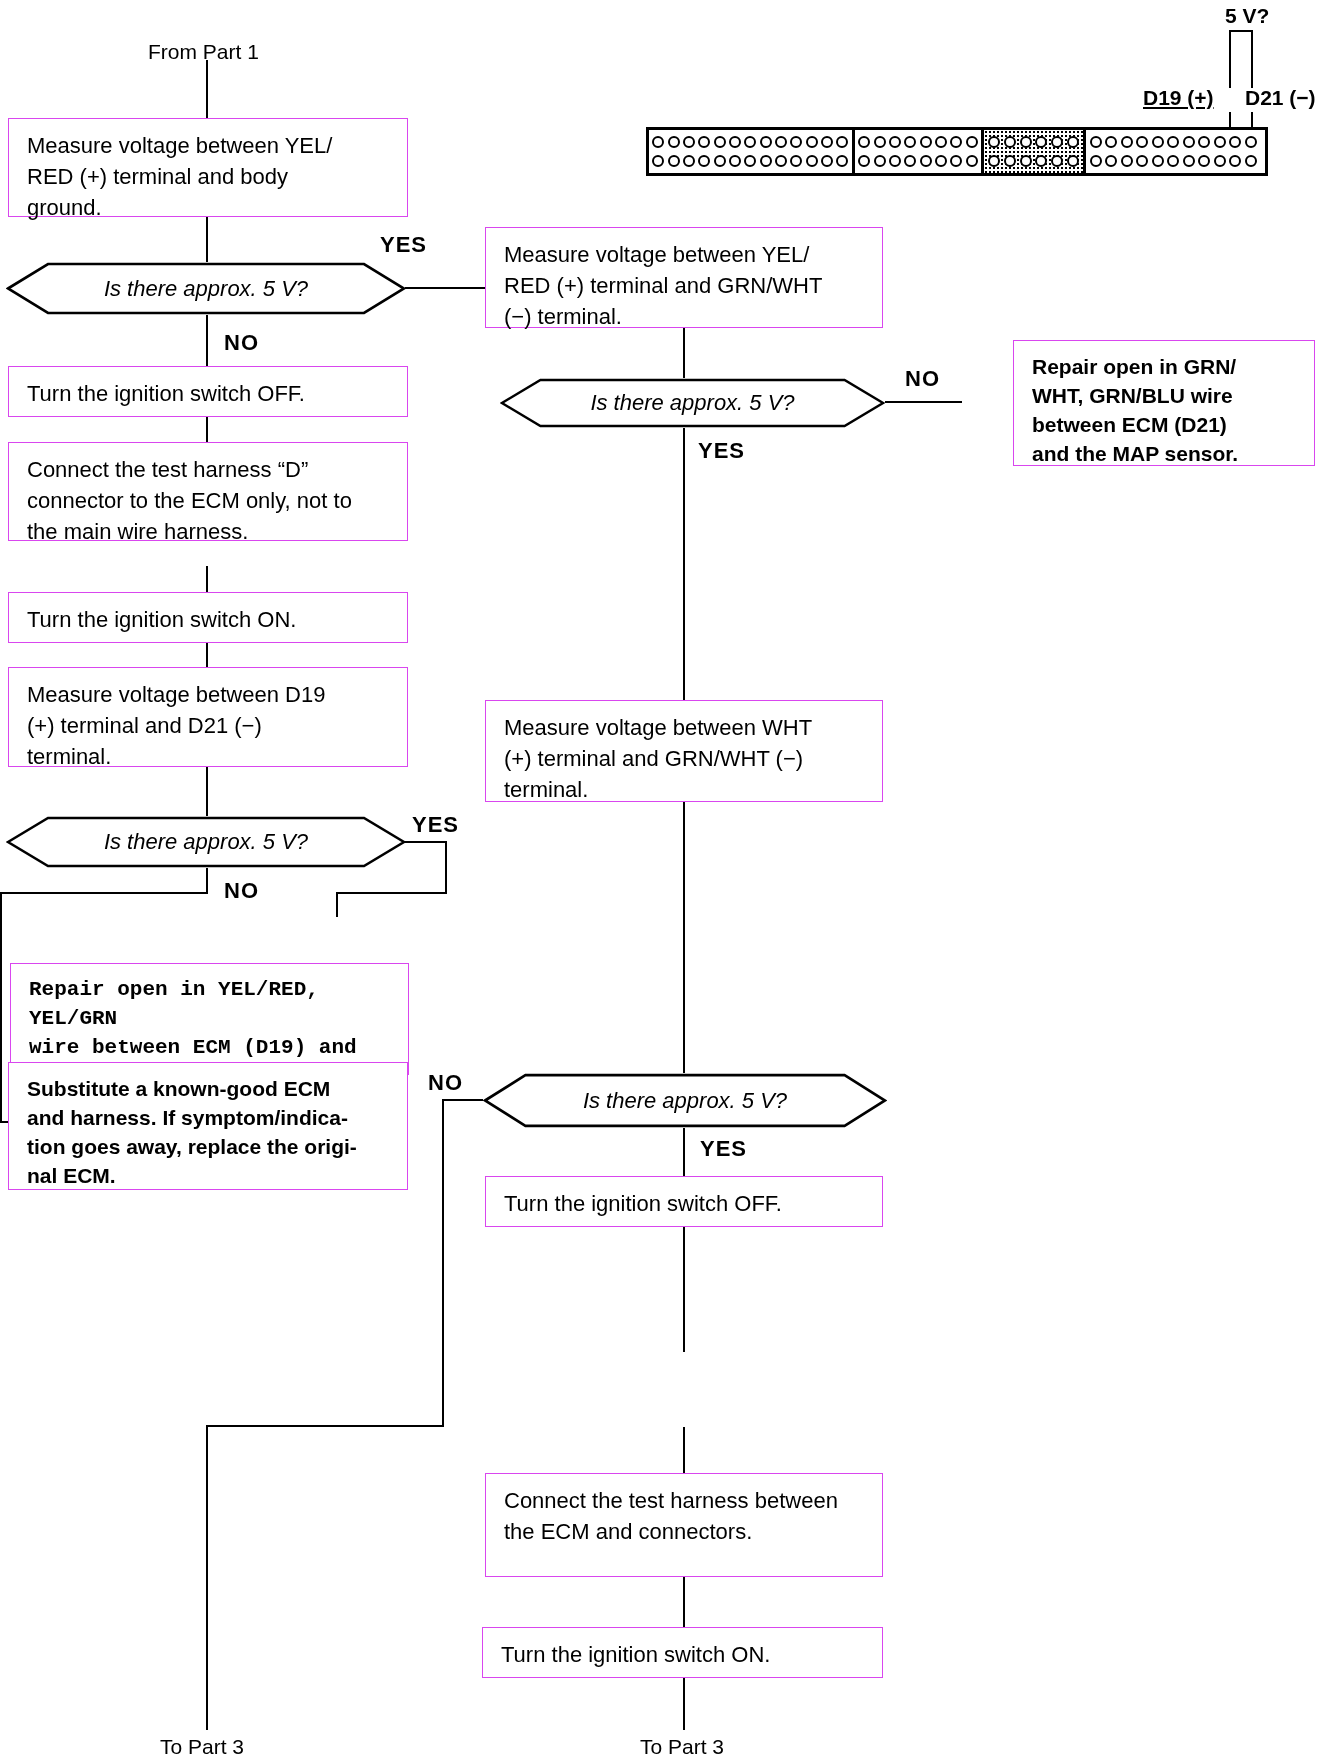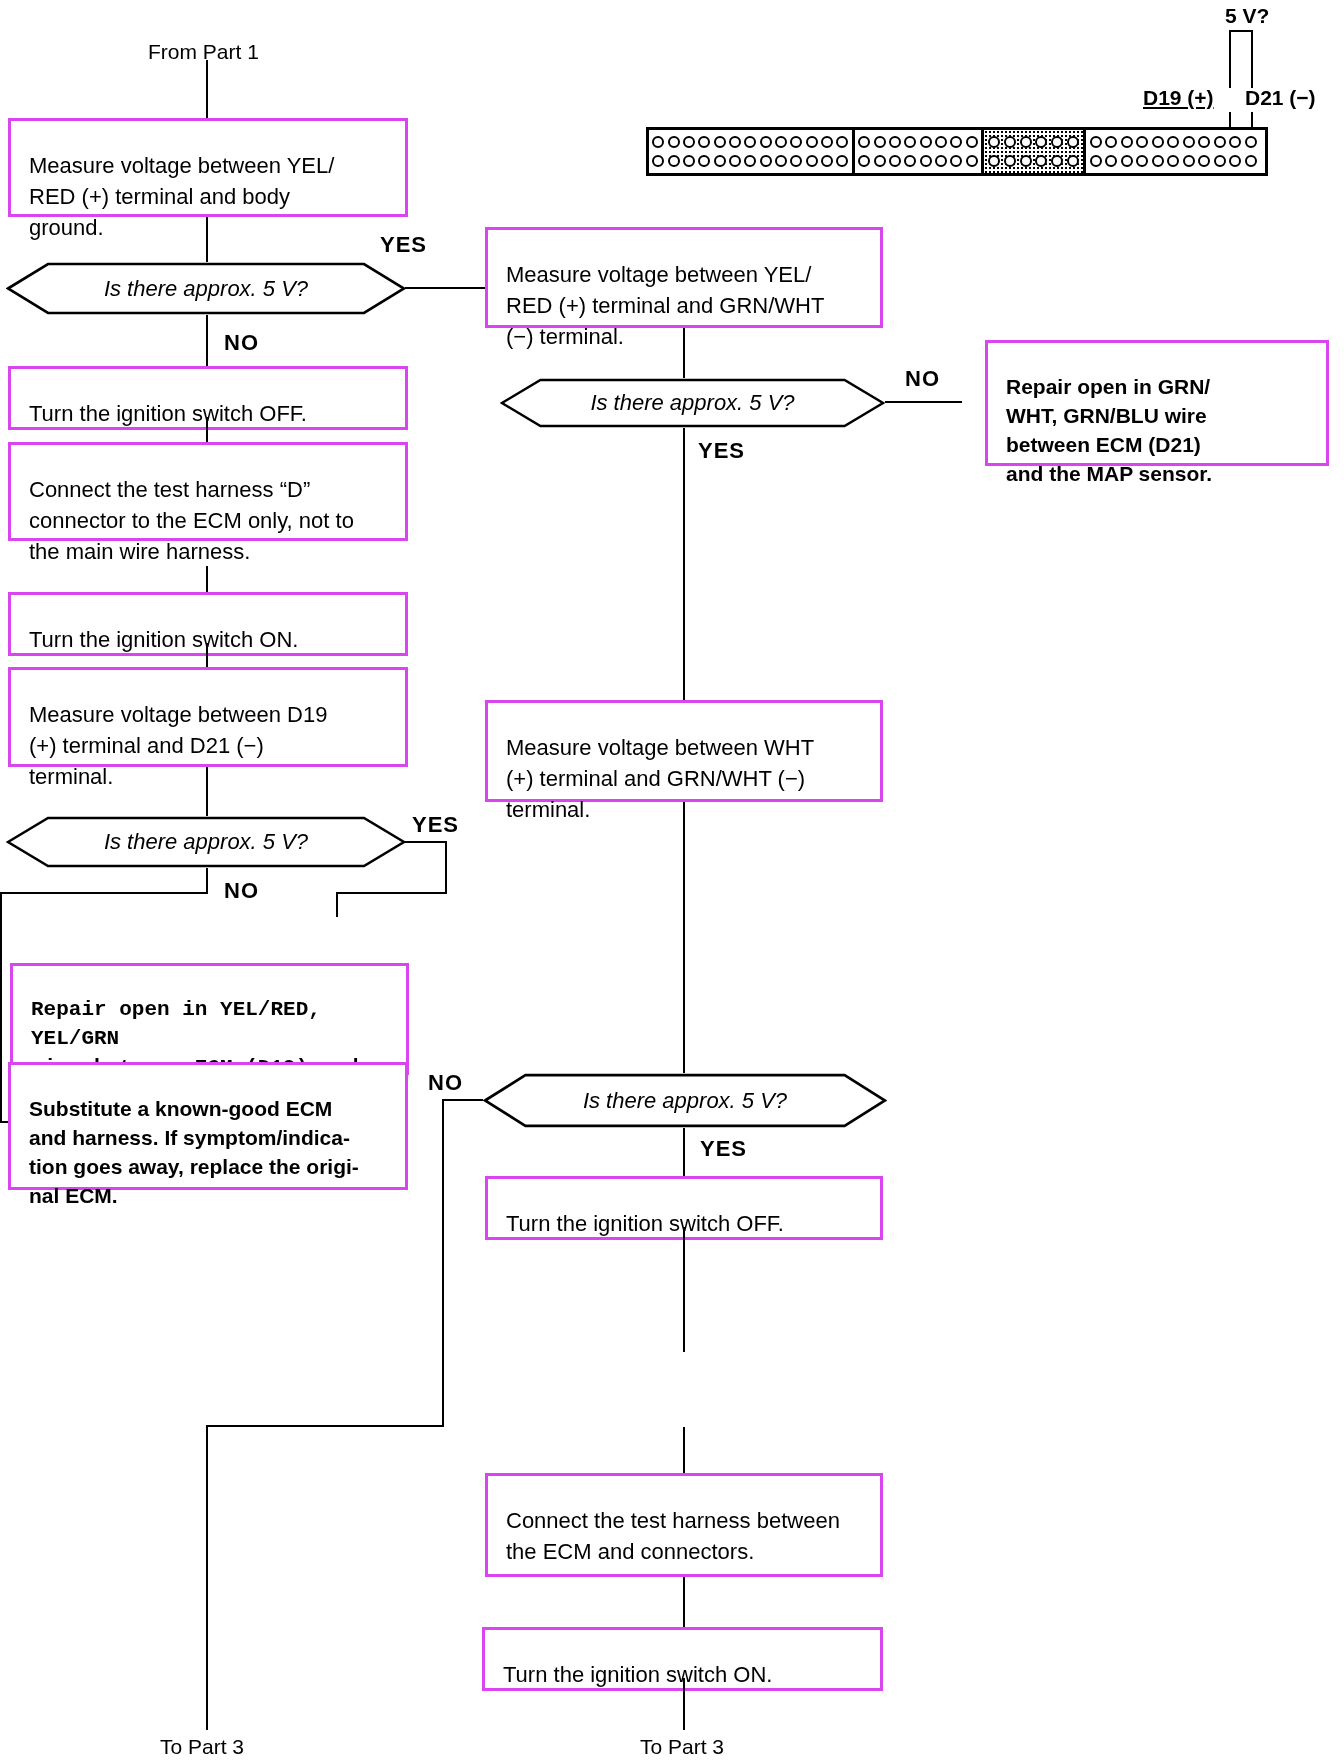--- a/index.html
+++ b/index.html
@@ -1,19 +1,19 @@
 <!DOCTYPE html>
 <html><head>
 <meta charset="utf-8">
 <style>
   html,body{margin:0;padding:0;background:#fff;}
   #page{position:relative;width:1344px;height:1760px;background:#fff;
         font-family:"Liberation Sans",sans-serif;color:#000;overflow:hidden;}
-  .box{position:absolute;border:3px solid #d946ef;background:#fff;box-sizing:border-box;
-       font-size:22px;line-height:31px;padding:29px 18px;white-space:pre-line;}
+  .box{position:absolute;border:1px solid #d946ef;background:#fff;box-sizing:border-box;
+       font-size:22px;line-height:31px;padding:11px 18px;white-space:pre-line;}
   .box.bold{font-weight:bold;font-size:21px;line-height:29px;}
   .hex{position:absolute;font-style:italic;}
   .hex svg{position:absolute;left:0;top:0;width:100%;height:100%;}
   .hex polygon{fill:#fff;stroke:#000;stroke-width:2.6;}
   .hex-text{position:absolute;left:0;top:0;right:0;bottom:0;display:flex;
             align-items:center;justify-content:center;font-size:22px;}
   .ln{position:absolute;background:#000;}
   .edge{position:absolute;font-size:22px;font-weight:bold;letter-spacing:1px;}
   .plain{position:absolute;font-size:21px;}
   .pinlbl{position:absolute;font-size:21px;font-weight:bold;white-space:nowrap;}
@@ -216,21 +216,21 @@
   <div class="ln" style="left:683px;top:328px;width:2px;height:50px;"></div>
 
   <div class="hex" style="left:500px;top:378px;width:385px;height:50px;">
     <svg viewBox="0 0 400 52" preserveAspectRatio="none">
         <polygon points="2,26 42,2 358,2 398,26 358,50 42,50"></polygon>
       </svg>
     <div class="hex-text">Is there approx. 5 V?</div>
   </div>
   <div class="ln" style="left:885px;top:401px;width:77px;height:2px;"></div>
   <div class="edge" style="left:905px;top:366px;">NO</div>
-  <div class="box bold" style="left:985px;top:340px;width:344px;height:126px;">Repair open in GRN/
+  <div class="box bold" style="left:1013px;top:340px;width:302px;height:126px;">Repair open in GRN/
 WHT, GRN/BLU wire
 between ECM (D21)
 and the MAP sensor.</div>
 
   <div class="ln" style="left:683px;top:428px;width:2px;height:272px;"></div>
   <div class="edge" style="left:698px;top:438px;">YES</div>
 
   <div class="box" style="left:485px;top:700px;width:398px;height:102px;">Measure voltage between WHT
 (+) terminal and GRN/WHT (−)
 terminal.</div>

